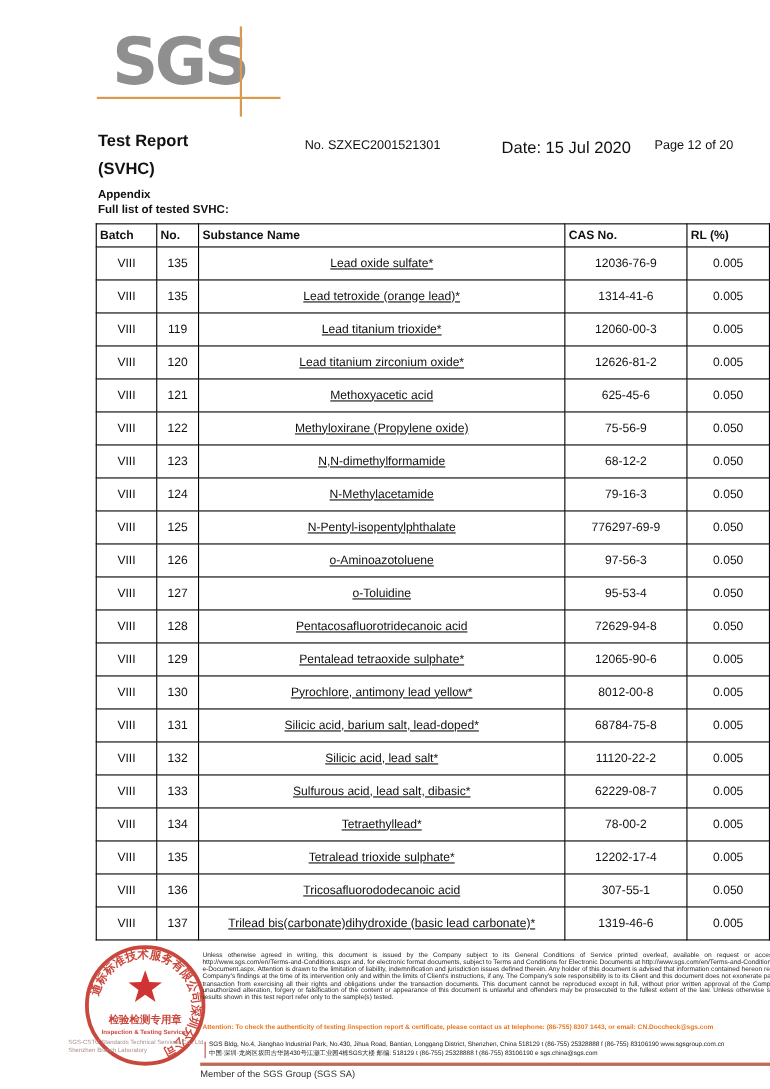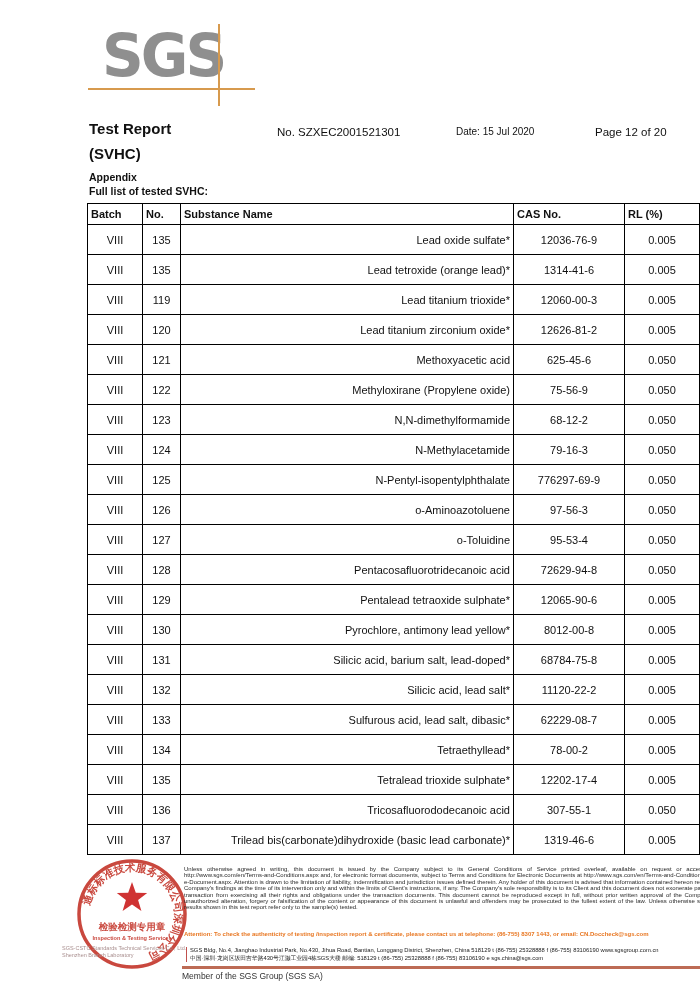--- a/index.html
+++ b/index.html
@@ -14,36 +14,36 @@
     font-family:"DejaVu Sans","Liberation Sans",sans-serif;
     font-weight:900;font-size:58px;letter-spacing:-3px;color:#8f8f8f;
     transform:scaleY(1.02);
   }
   .logo-hline{position:absolute;left:56px;top:88px;width:167px;height:2px;background:#d79a4e;}
   .logo-vline{position:absolute;left:186px;top:24px;width:2px;height:82px;background:#d79a4e;}
   
   .rpt-title{position:absolute;left:57px;top:120px;font-size:15px;font-weight:bold;}
   .rpt-subtitle{position:absolute;left:57px;top:145px;font-size:15px;font-weight:bold;}
   .hdr-no{position:absolute;left:245px;top:126px;font-size:11.5px;}
-  .hdr-date{position:absolute;left:424px;top:126px;font-size:10px;}
+  .hdr-date{position:absolute;left:424px;top:126px;font-size:15px;}
   .hdr-page{position:absolute;left:563px;top:126px;font-size:11.5px;}
   
   .appendix{position:absolute;left:57px;top:171px;font-size:10.5px;font-weight:bold;}
   .fulllist{position:absolute;left:57px;top:185px;font-size:10.5px;font-weight:bold;}
   
   table.svhc{
     position:absolute;left:55px;top:203px;width:612px;
     border-collapse:collapse;table-layout:fixed;font-size:11px;
   }
   table.svhc th,table.svhc td{border:1.5px solid #000;padding:0 3px;}
   table.svhc th{height:20px;font-weight:bold;text-align:left;}
   table.svhc td{height:29px;}
   .col-batch{width:55px;} .col-no{width:38px;} .col-name{width:333px;}
   .col-cas{width:111px;} .col-rl{width:75px;}
-  td.c{text-align:center;} td.l{text-align:right;padding-left:5px;}
+  td.c{text-align:center;} td.l{text-align:center;padding-left:5px;text-decoration:underline;}
   
   .legal{
     position:absolute;left:152px;top:866px;width:540px;
     font-size:6px;line-height:6.4px;color:#2a2a2a;text-align:justify;
   }
   .attention{
     position:absolute;left:152px;top:931px;width:540px;
     font-size:6px;line-height:6.6px;color:#e87722;font-weight:bold;
   }
   .addr-block{

